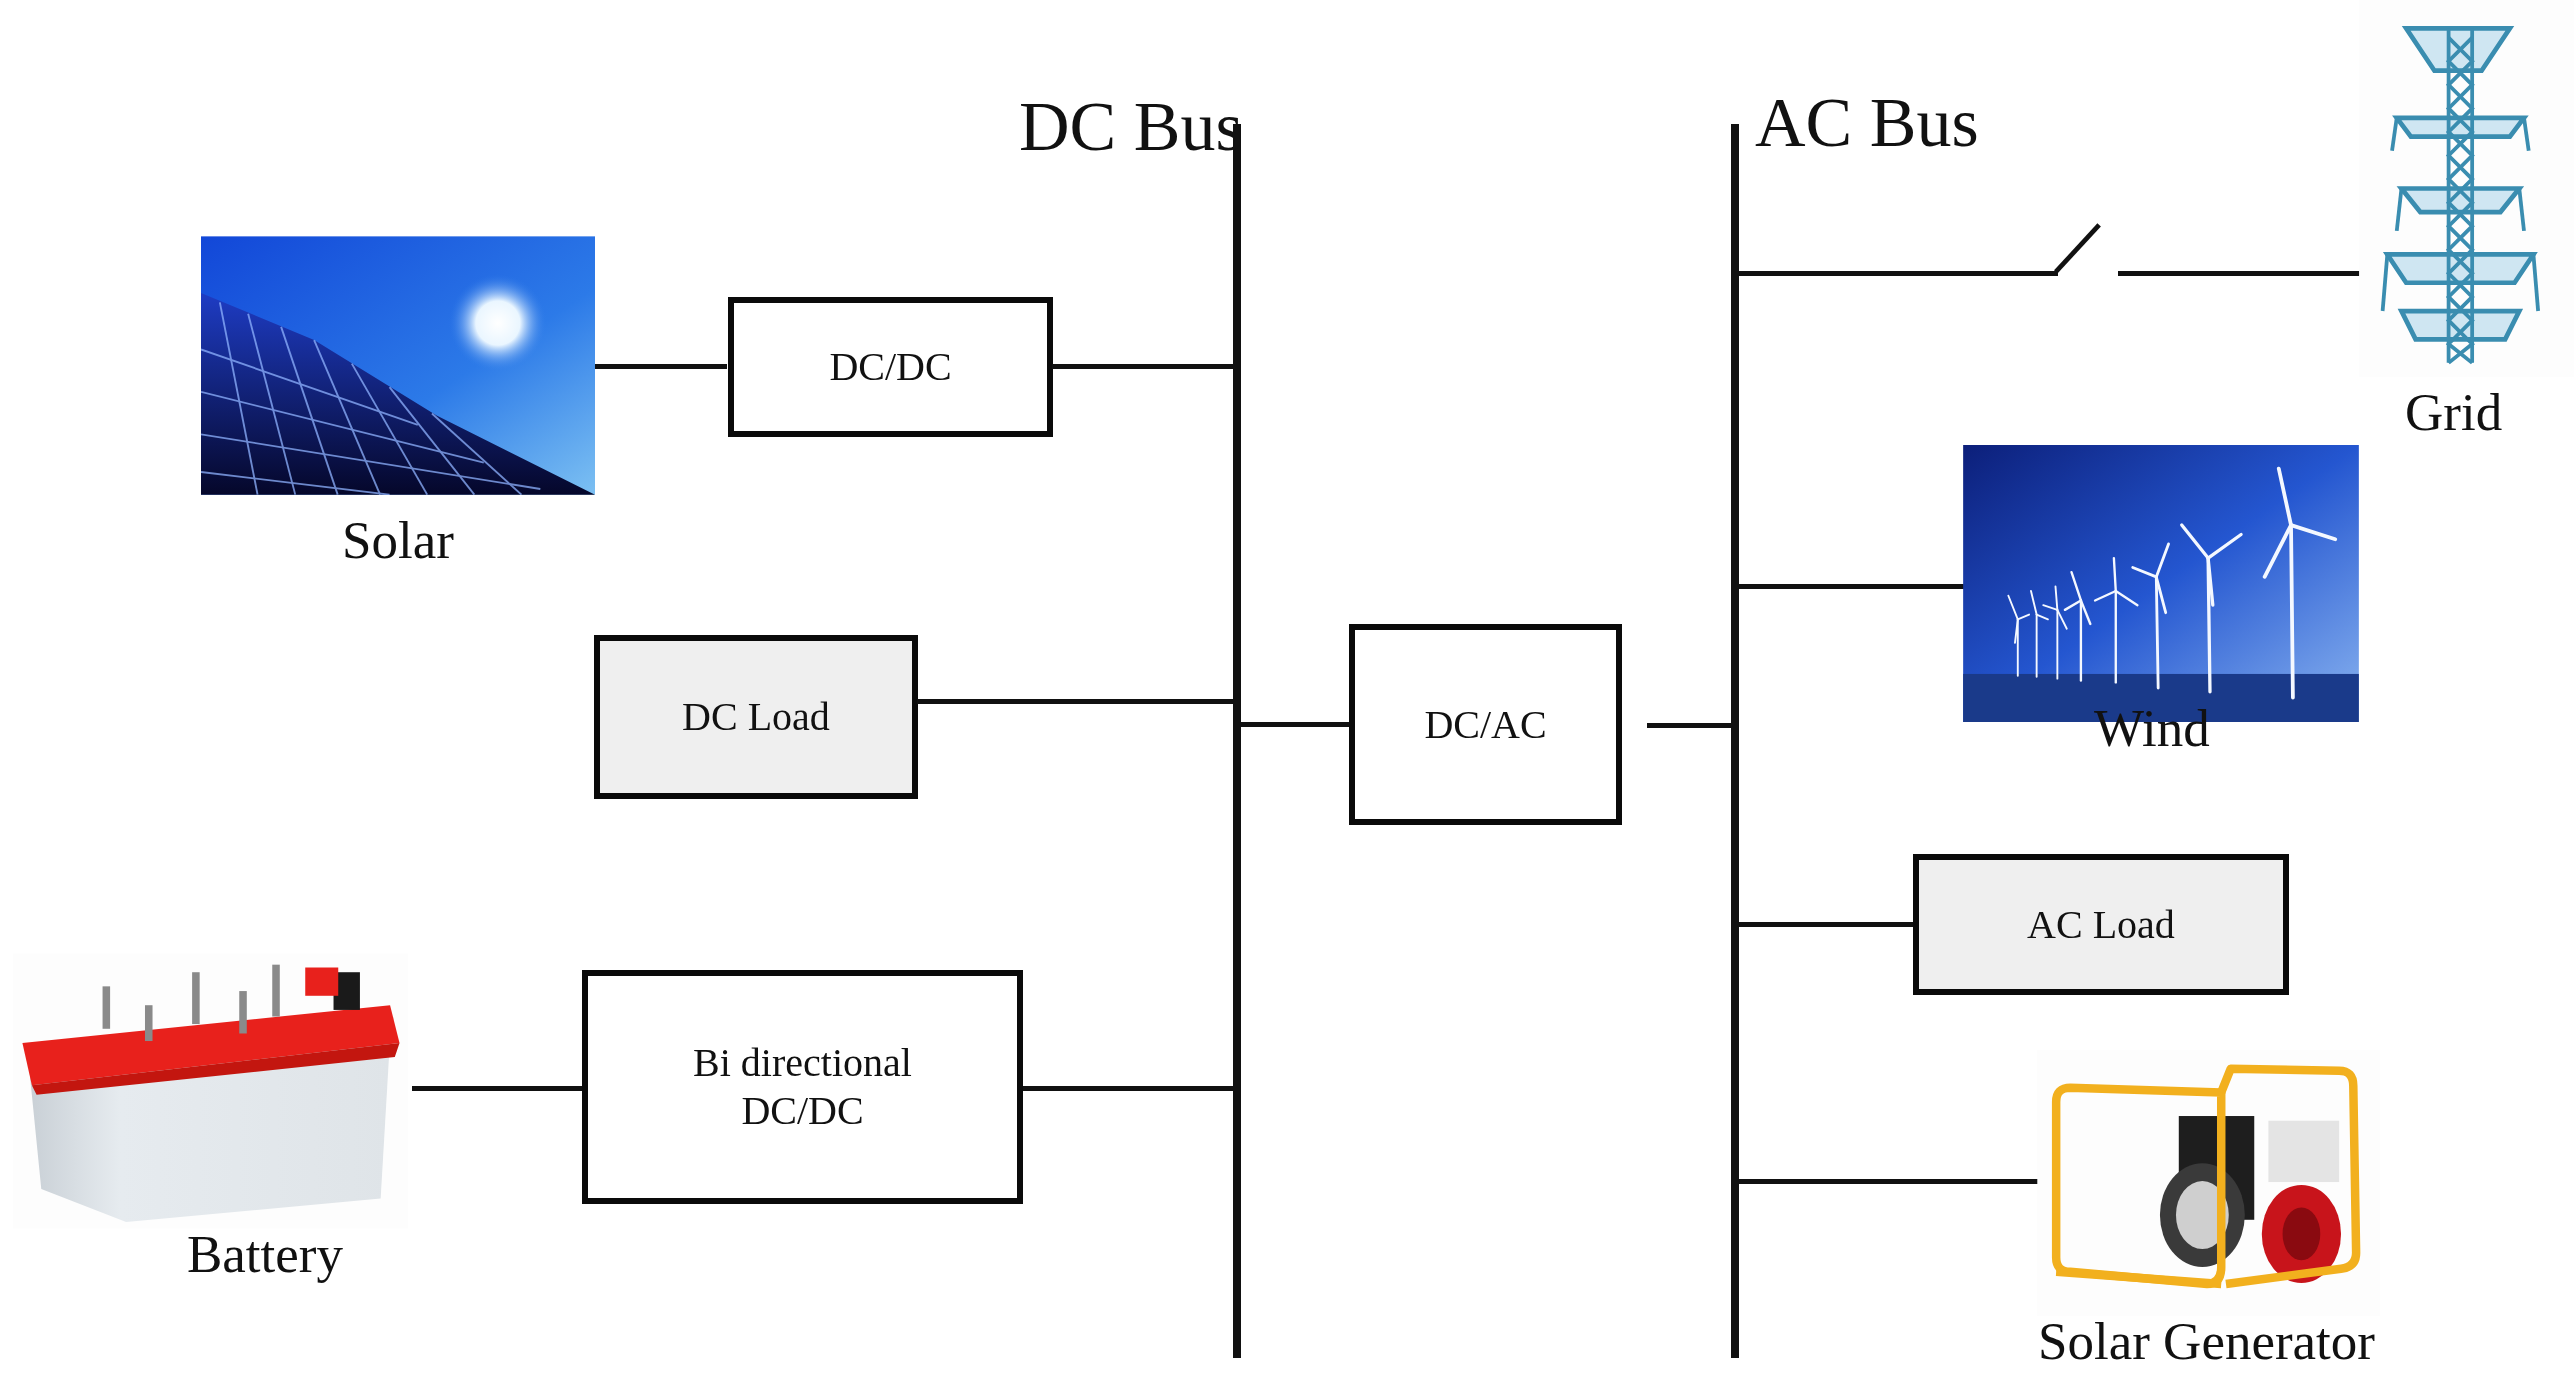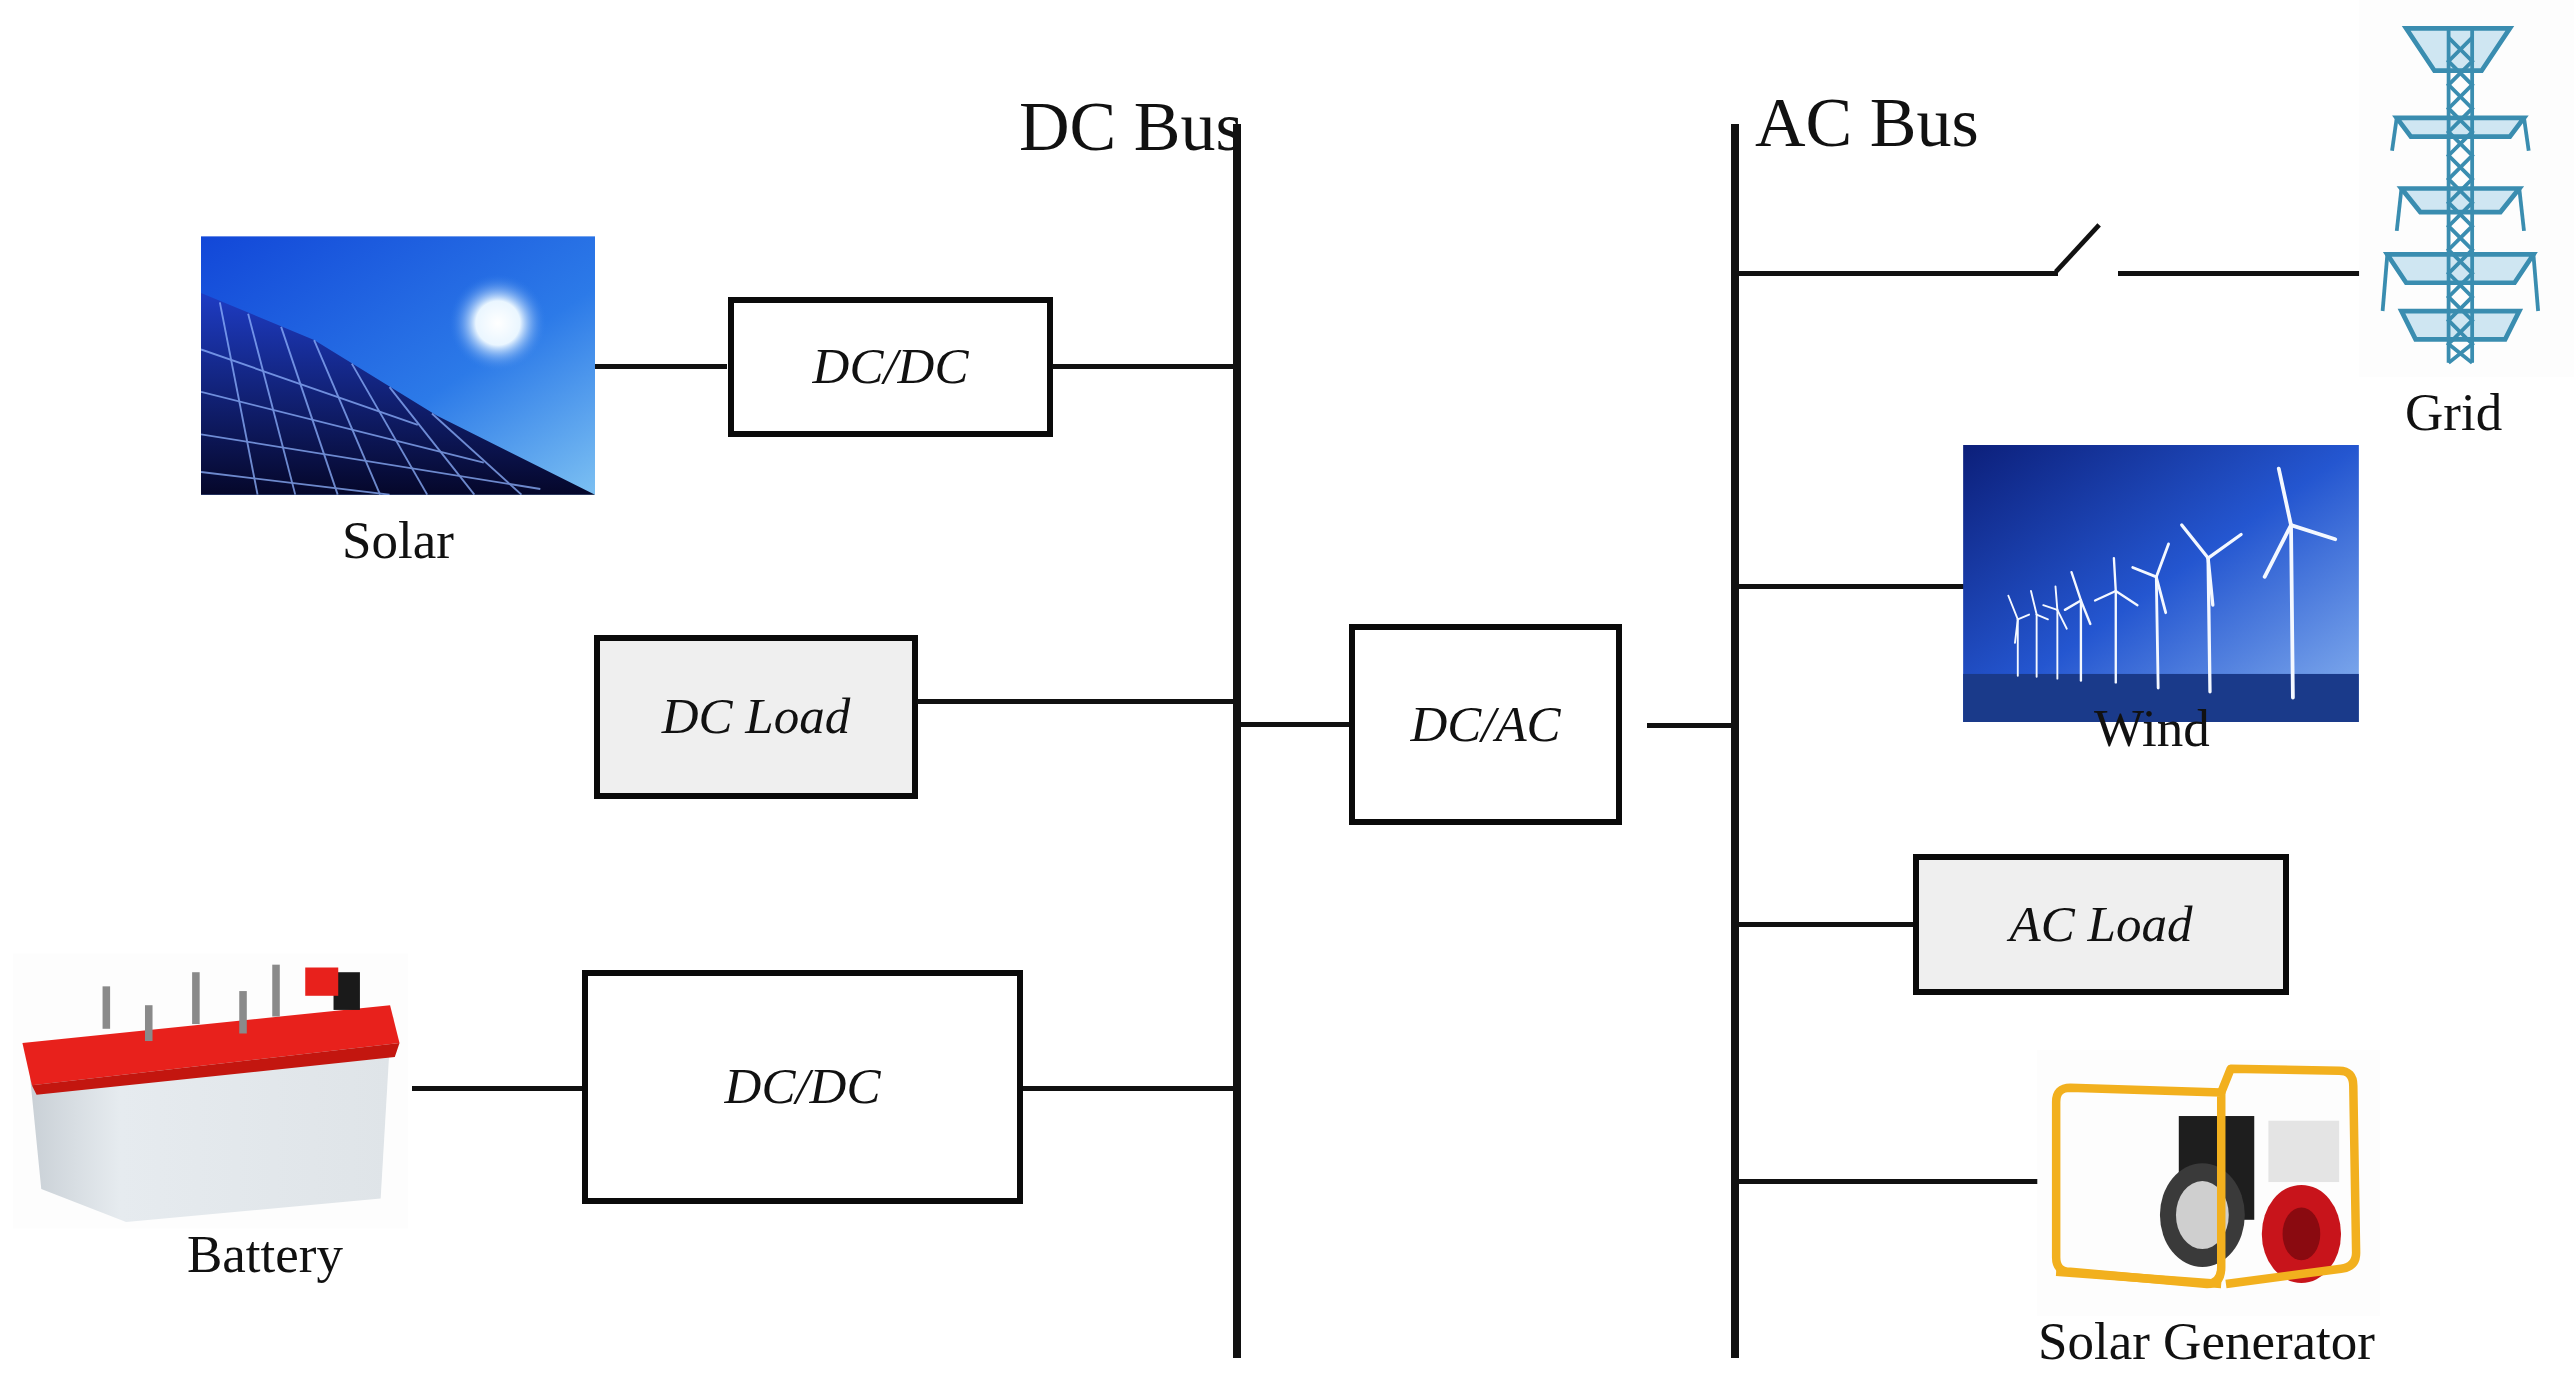--- a/index.html
+++ b/index.html
@@ -2,21 +2,21 @@
 <html style="font-size:15px"><head>
 <meta charset="utf-8">
 <style>
   html, body { margin:0; padding:0; background:#ffffff; }
   body { width:2576px; height:1396px; position:relative; overflow:hidden;
          font-family:"Liberation Serif","DejaVu Serif",serif; color:#111; }
   .abs { position:absolute; }
   .wire { position:absolute; background:#111; }
   .box { position:absolute; box-sizing:border-box; border:6.6px solid #0a0a0a;
          display:flex; align-items:center; justify-content:center; 
-         font-size:51px; line-height:1.2; background:#fff;font-style:italic; }
+         font-size:40px; line-height:1.2; background:#fff; }
   .box.load { background:#efefef; }
   .label { position:absolute; font-size:53px; white-space:nowrap; text-align:right; }
   .bus-label { position:absolute; font-size:70px; white-space:nowrap; }
   svg { display:block; }
 </style>
 </head>
 <body>
 
 <div class="wire" style="left:1233px; top:124px; width:7.5px; height:1234px;"></div>
 <div class="bus-label" style="left:1019px; top:87px;">DC Bus</div>
@@ -98,20 +98,21 @@
       <rect x="240" y="40" width="8" height="45"></rect>
       <rect x="275" y="12" width="8" height="55"></rect>
     </g>
     <rect x="340" y="20" width="28" height="40" fill="#1a1a1a"></rect>
     <rect x="310" y="15" width="35" height="30" fill="#e8211c"></rect>
   </svg>
 </div>
 <div class="label" style="left:187px; top:1224px;">Battery</div>
 <div class="wire" style="left:412px; top:1086px; width:170px; height:4.7px;"></div>
 <div class="box" style="left:582px; top:970px; width:441px; height:234px; flex-direction:column;">
+  <span>Bi directional</span>
   <span>DC/DC</span>
 </div>
 <div class="wire" style="left:1023px; top:1086px; width:210px; height:4.7px;"></div>
 
 <div class="wire" style="left:1739px; top:271px; width:319px; height:4.7px;"></div>
 <div class="abs" style="left:2052px; top:217px; width:66px; height:59px;">
   <svg width="66" height="59" viewBox="0 0 70 62">
     <line x1="4" y1="58" x2="50" y2="8" stroke="#111" stroke-width="5"></line>
   </svg>
 </div>

